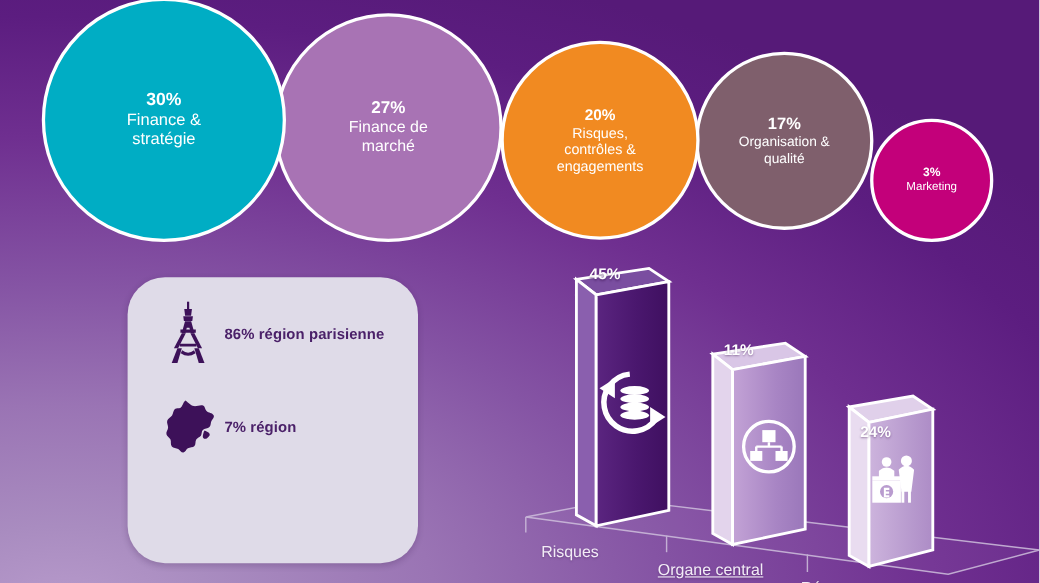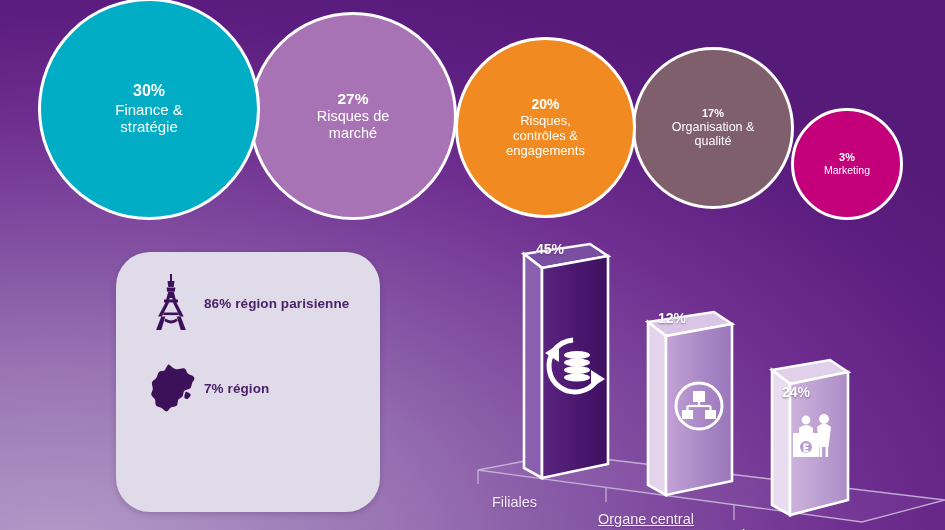--- a/index.html
+++ b/index.html
@@ -29,21 +29,21 @@
 
   #c0{left:38px;top:-2px;width:222px;height:222px;background:#00adc4;font-size:15px;z-index:5;}
   #c1{left:249px;top:12px;width:208px;height:208px;background:#a873b4;font-size:14.5px;z-index:4;}
   #c2{left:455px;top:37px;width:181px;height:181px;background:#f18a21;font-size:13px;z-index:3;}
   #c3{left:632px;top:47px;width:162px;height:162px;background:#7f5f6c;font-size:12.5px;z-index:2;}
   #c4{left:791px;top:108px;width:112px;height:112px;background:#c3007a;font-size:10.5px;z-index:1;}
 
   #c0 .pct{font-size:16px;}
   #c1 .pct{font-size:15.5px;}
   #c2 .pct{font-size:14px;}
-  #c3 .pct{font-size:11px;}
+  #c3 .pct{font-size:15px;}
   #c4 .pct{font-size:11px;}
 
   
   #loc-card{
     position:absolute;left:116px;top:252px;width:264px;height:260px;
     background:#dfdbe8;border-radius:34px;
     box-shadow:0 2px 6px rgba(40,10,60,.20);
   }
   .loc-row{
     position:absolute;left:22px;width:222px;height:62px;
@@ -86,21 +86,21 @@
 <div id="stage">
 
   <div class="circle" id="c0">
     <span class="pct">30%</span>
     <span class="lbl">Finance &amp;</span>
     <span class="lbl">stratégie</span>
   </div>
 
   <div class="circle" id="c1">
     <span class="pct">27%</span>
-    <span class="lbl">Risques de</span>
+    <span class="lbl">Finance de</span>
     <span class="lbl">marché</span>
   </div>
 
   <div class="circle" id="c2">
     <span class="pct">20%</span>
     <span class="lbl">Risques,</span>
     <span class="lbl">contrôles &amp;</span>
     <span class="lbl">engagements</span>
   </div>
 
@@ -236,21 +236,21 @@
             <rect x="-24" y="-9" width="26" height="4"></rect>
             <rect x="-24" y="-5" width="26" height="20"></rect>
             <circle cx="-11" cy="5" r="6" fill="#b99ccf"></circle>
             <path d="M-13.5 1.5 h5 v2 h-3.2 v1.4 h3 v2 h-3 v1.4 h3.2 v2 h-5 z" fill="#ffffff"></path>
           </g>
         </g>
       </g>
     </svg>
 
     <div class="bar-val" id="v0">45%</div>
-    <div class="bar-val" id="v1">12%</div>
+    <div class="bar-val" id="v1">11%</div>
     <div class="bar-val" id="v2">24%</div>
 
-    <div class="bar-cat" id="g0">Filiales</div>
+    <div class="bar-cat" id="g0">Risques</div>
     <div class="bar-cat" id="g1">Organe central</div>
     <div class="bar-cat" id="g2">Ré</div>
   </div>
 
 </div>
 
 </body></html>

